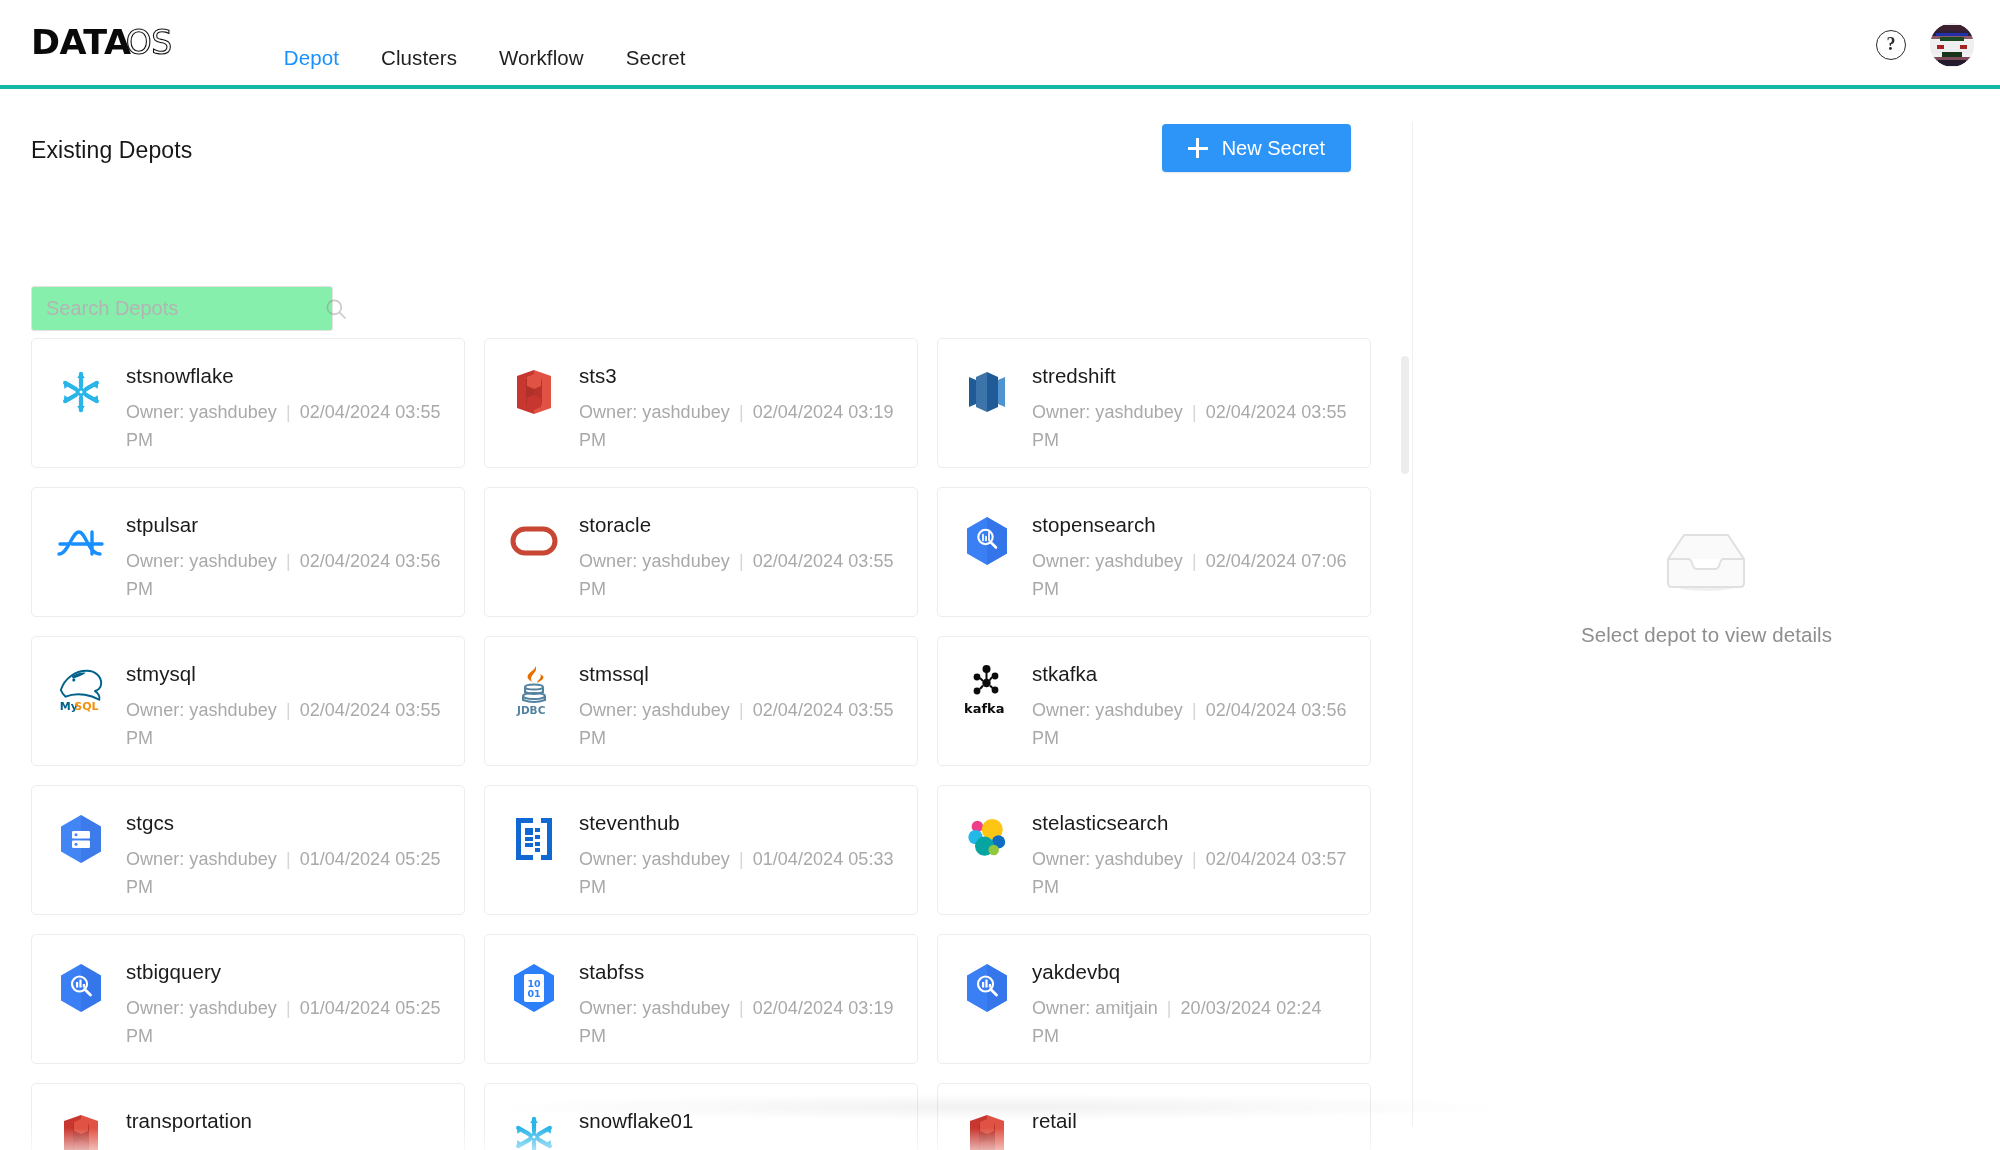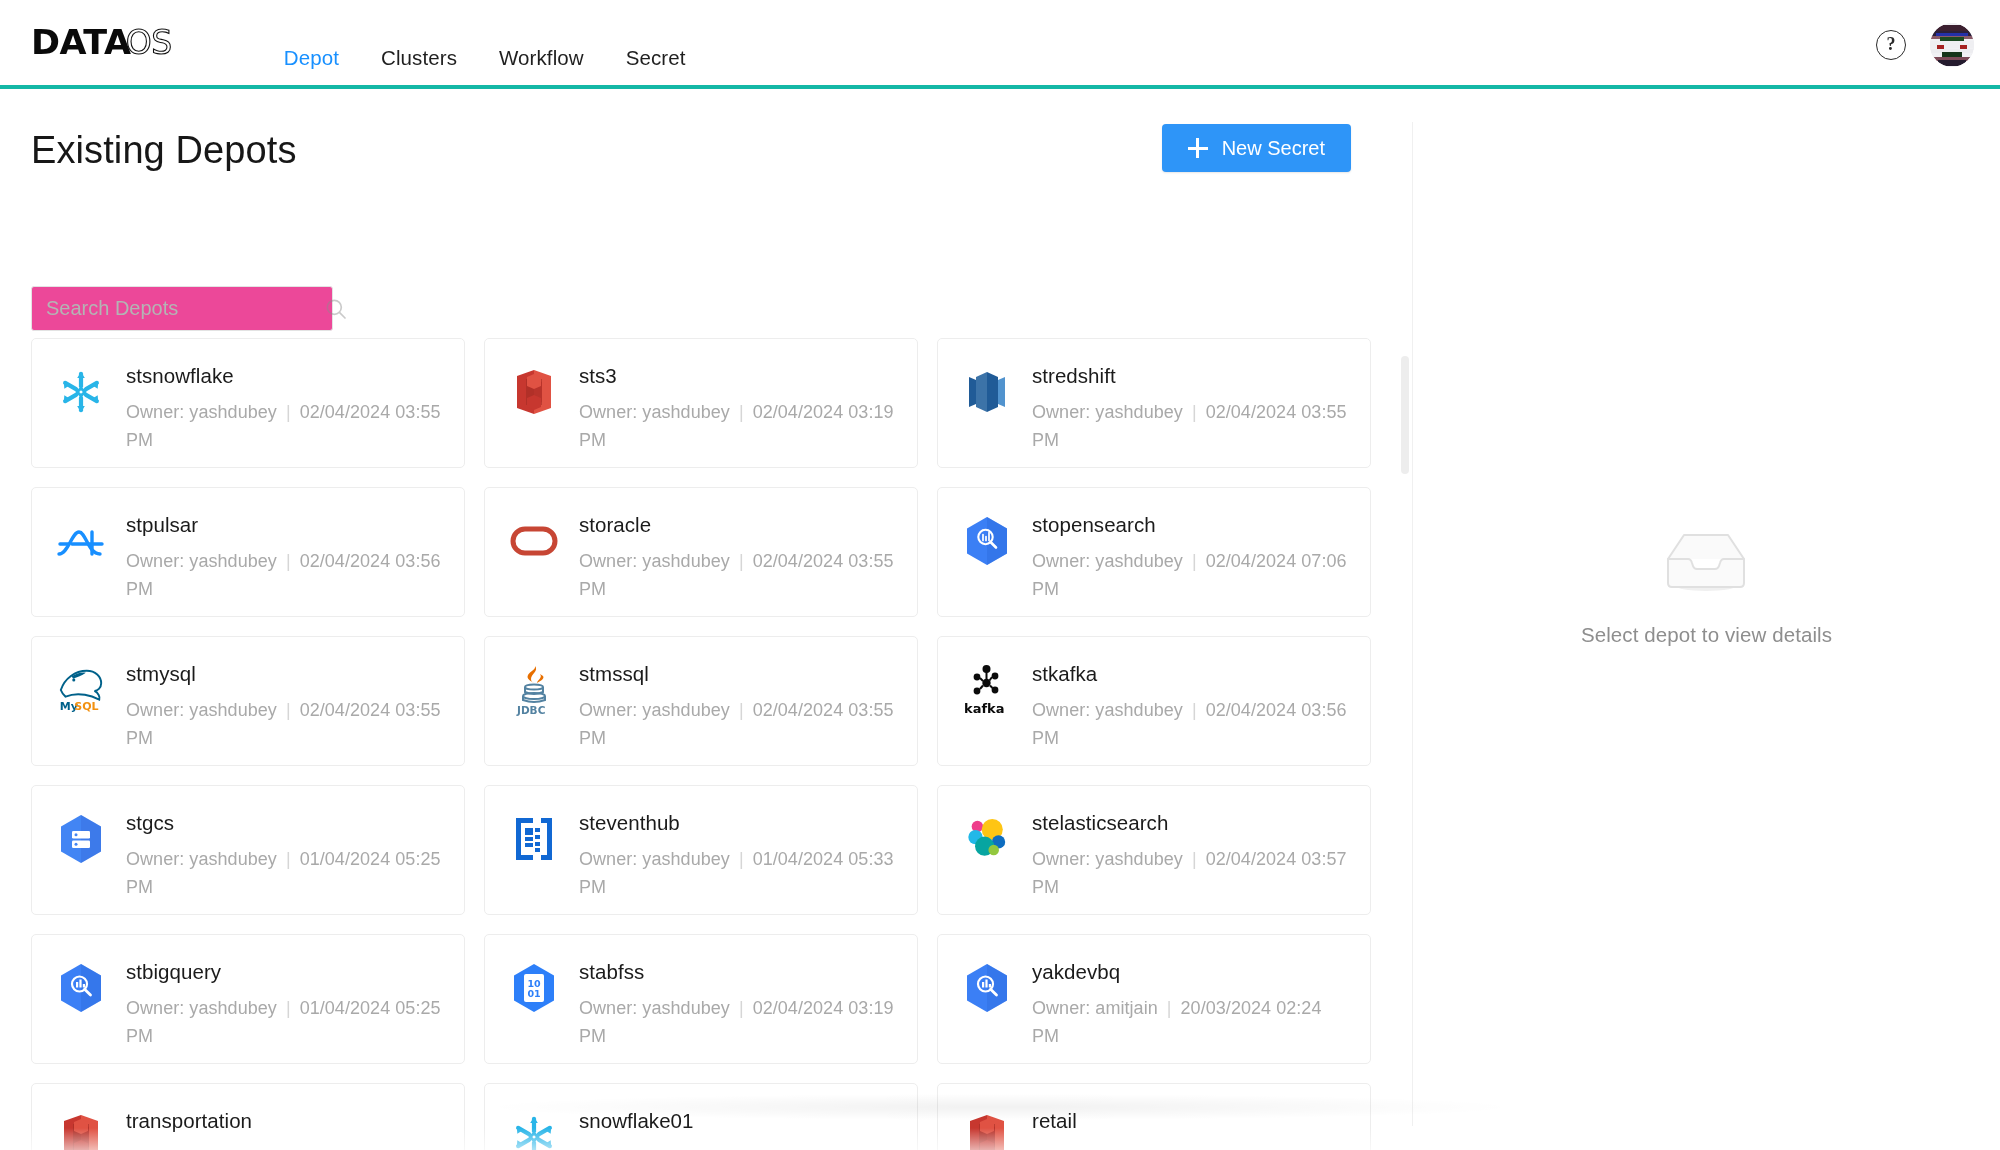--- a/index.html
+++ b/index.html
@@ -63,21 +63,21 @@
   .left-pane {
     position: absolute; left: 0; top: 89px;
     width: 1412px; height: 1061px; overflow: hidden;
     background: #fff;
   }
   .pane-head {
     position: absolute; left: 31px; top: 39px;
     width: 1340px; height: 50px;
   }
   .page-title {
-    font-size: 38px; color: #171717; font-weight: 400;
+    font-size: 23px; color: #171717; font-weight: 400;
     letter-spacing: 0.1px; line-height: 44px;
   }
   .new-depot-btn {
     position: absolute; right: 20px; top: -4px;
     height: 48px; min-width: 182px; padding: 0 26px;
     background: #2e95f8; color: #fff; border: none; border-radius: 4px;
     font-size: 20px; font-family: "Liberation Sans", sans-serif;
     display: flex; align-items: center; justify-content: center; gap: 14px;
     cursor: pointer; box-shadow: 0 1px 2px rgba(0,0,0,0.10);
   }
@@ -85,21 +85,21 @@
   .plus-ico:before, .plus-ico:after {
     content: ""; position: absolute; background: #fff;
   }
   .plus-ico:before { left: 0; top: 8.5px; width: 20px; height: 3px; }
   .plus-ico:after { top: 0; left: 8.5px; height: 20px; width: 3px; }
 
   .search-box {
     position: absolute; left: 31px; top: 197px;
     width: 302px; height: 45px;
     border: 1px solid #e3e3e3; border-radius: 3px;
-    background: #ec4899; display: flex; align-items: center;
+    background: #86efac; display: flex; align-items: center;
   }
   .search-input {
     flex: 1; border: none; outline: none; background: transparent;
     font-size: 20px; color: #3c3c3c; padding: 0 14px;
     font-family: "Liberation Sans", sans-serif;
   }
   .search-input::placeholder { color: #b4b4b4; }
   .search-ico { margin-right: 13px; flex: none; opacity: .45; }
 
   

